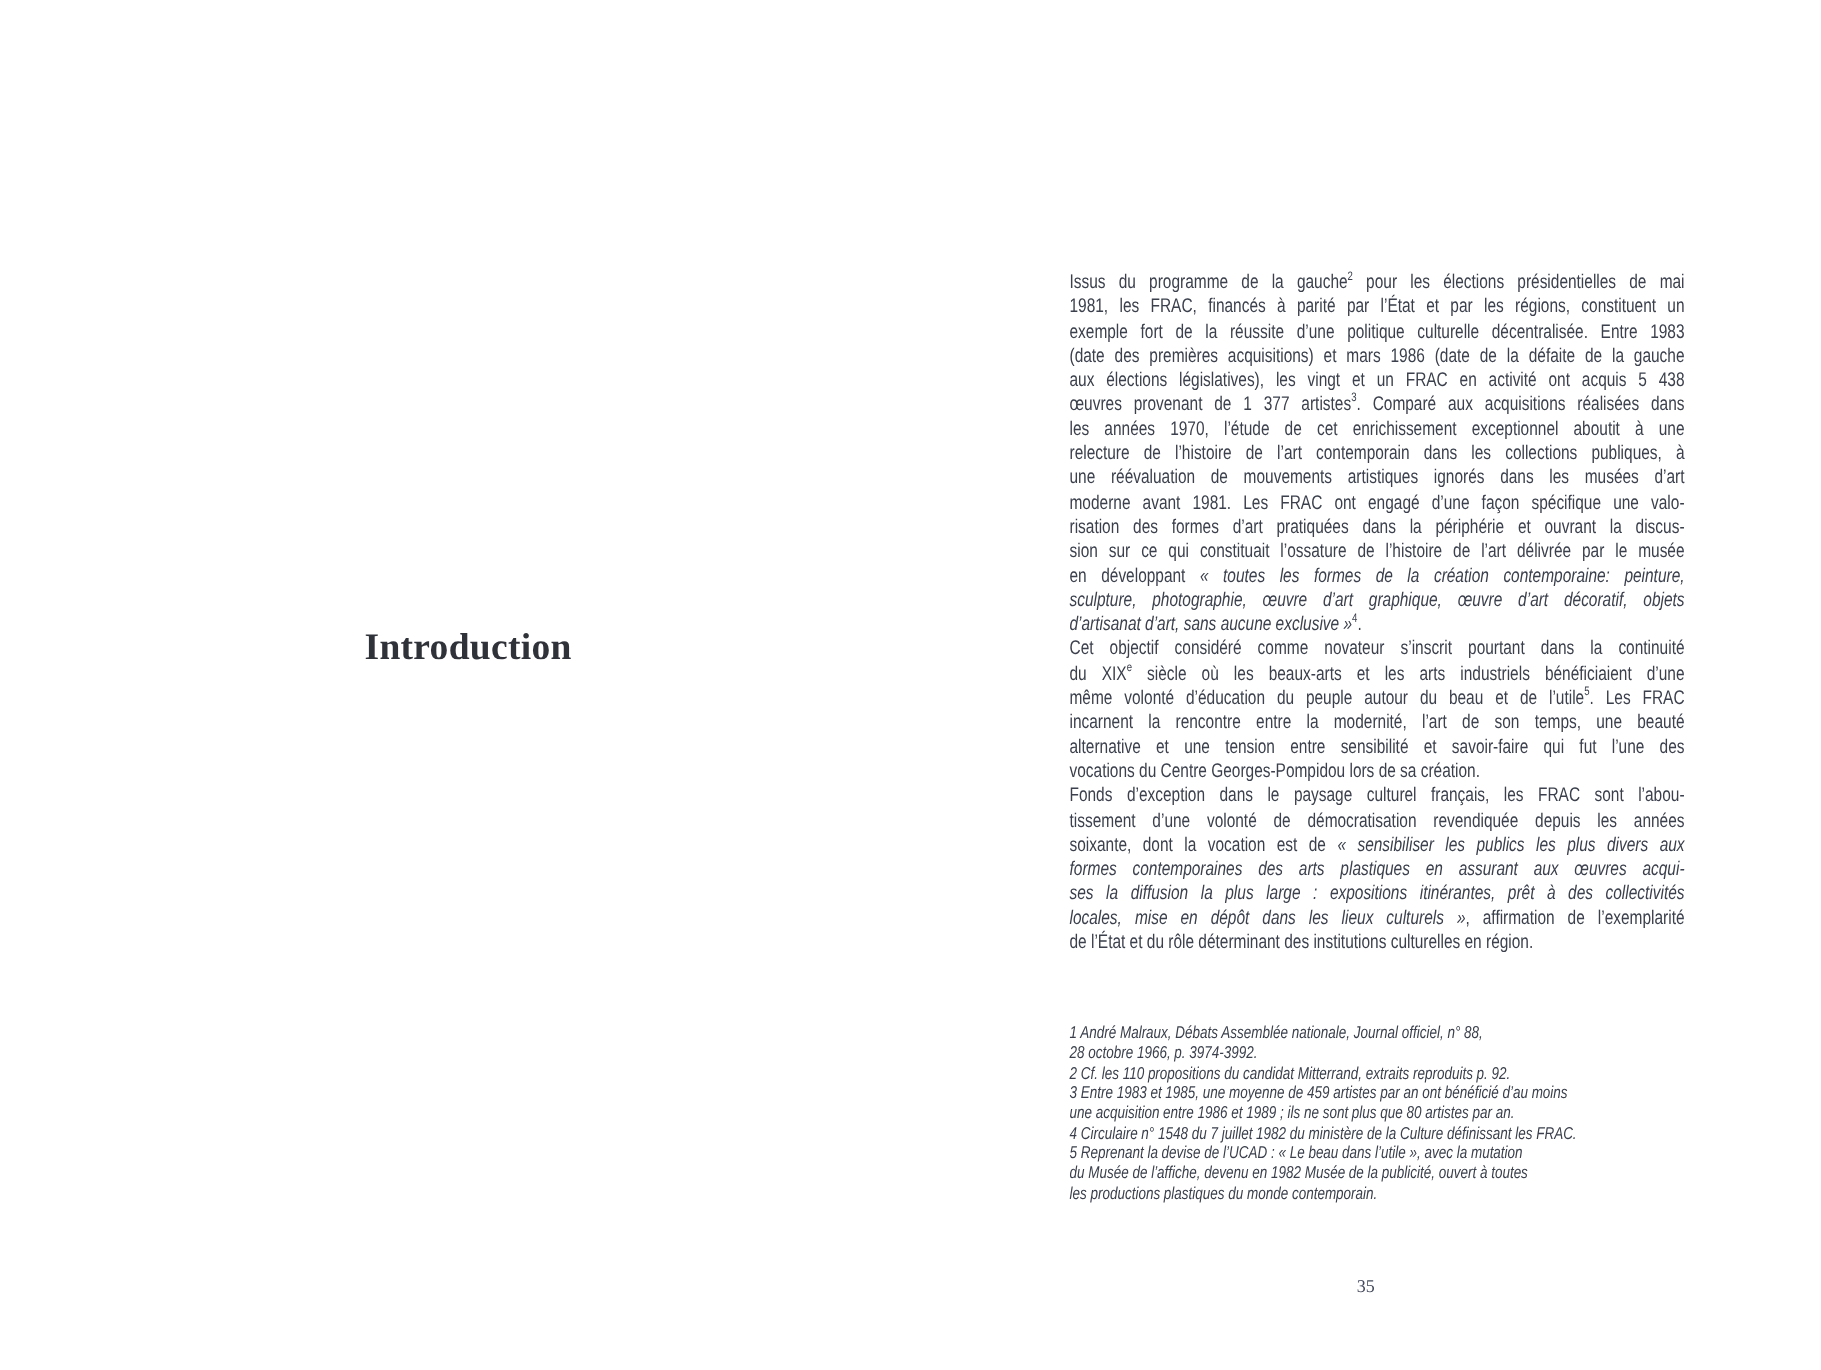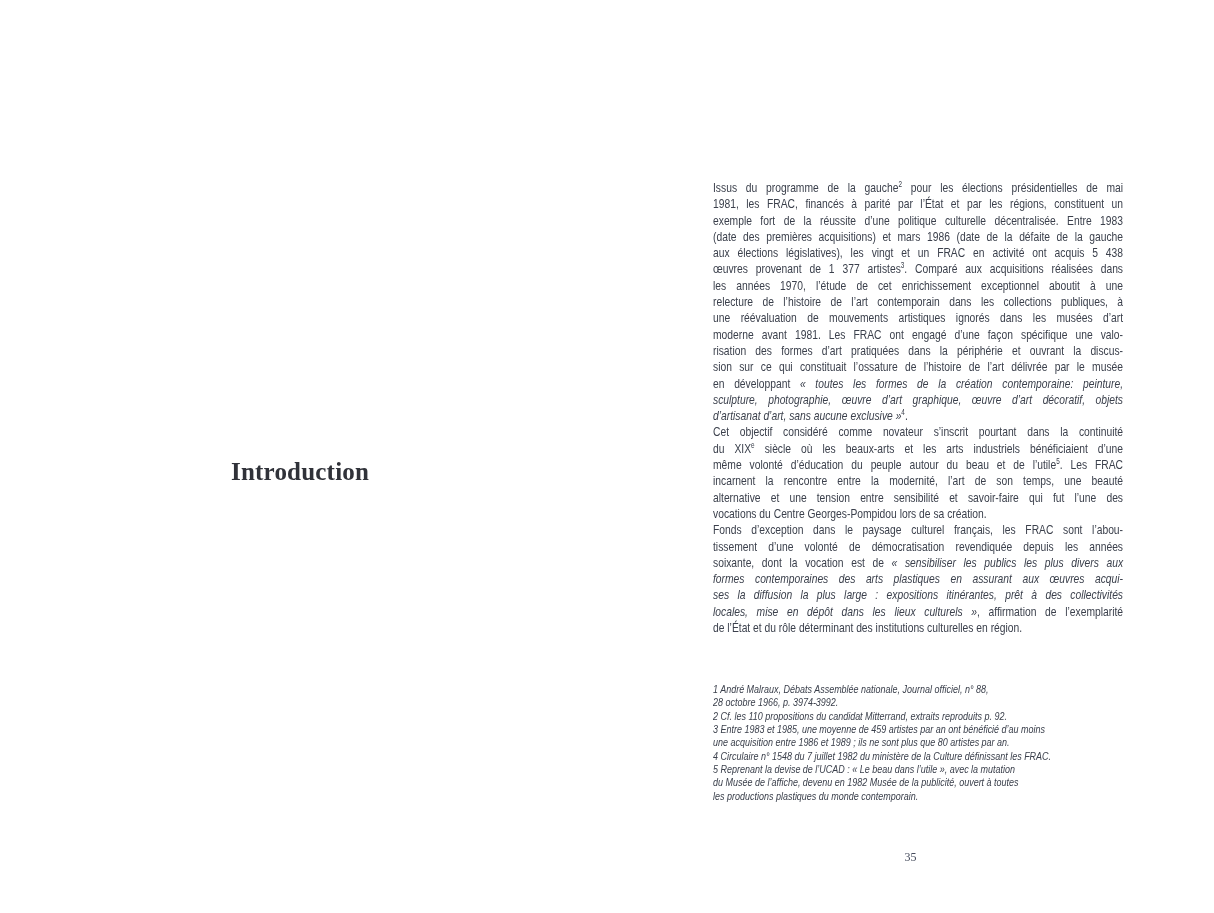--- a/index.html
+++ b/index.html
@@ -11,30 +11,29 @@
     position: relative;
     width: 1214px;
     height: 913px;
     background: var(--c-paper, #ffffff);
     overflow: hidden;
     font-family: "Liberation Sans", sans-serif;
   }
   
   .chapter-heading {
     position: absolute;
-    left: 231px;
+    left: 243px;
     top: 419px;
     font-family: "Liberation Serif", serif;
     font-weight: 700;
     font-size: 25px;
     line-height: 1;
     letter-spacing: 0.2px;
     color: var(--c-heading, #303239);
     white-space: nowrap;
-    margin-top: 40px;
   }
   
   .body-column {
     position: absolute;
     left: 713px;
     top: 180px;
     width: 525px;
     transform: scaleX(0.781);
     transform-origin: 0 0;
     font-size: 13.2px;

